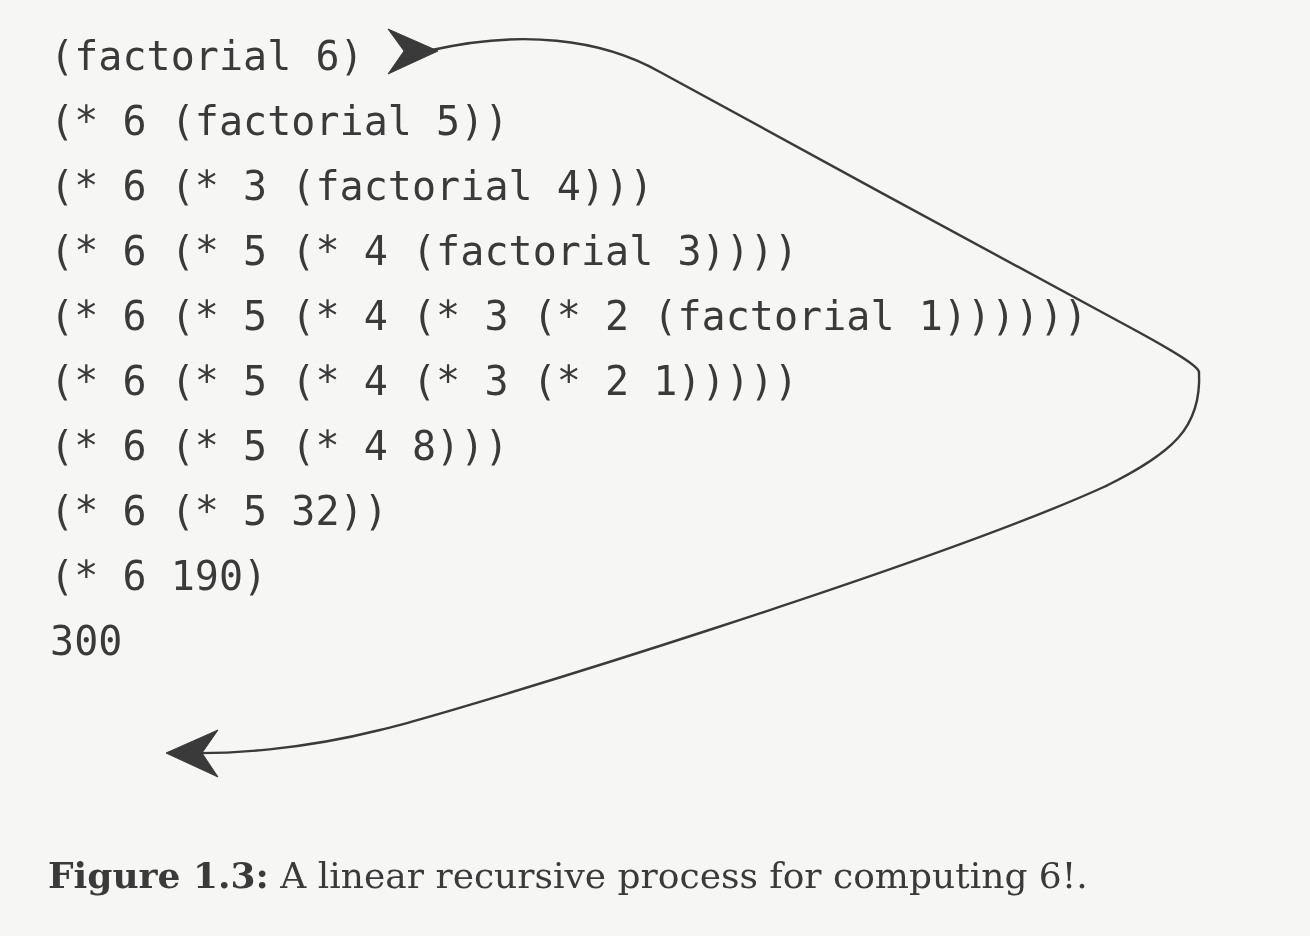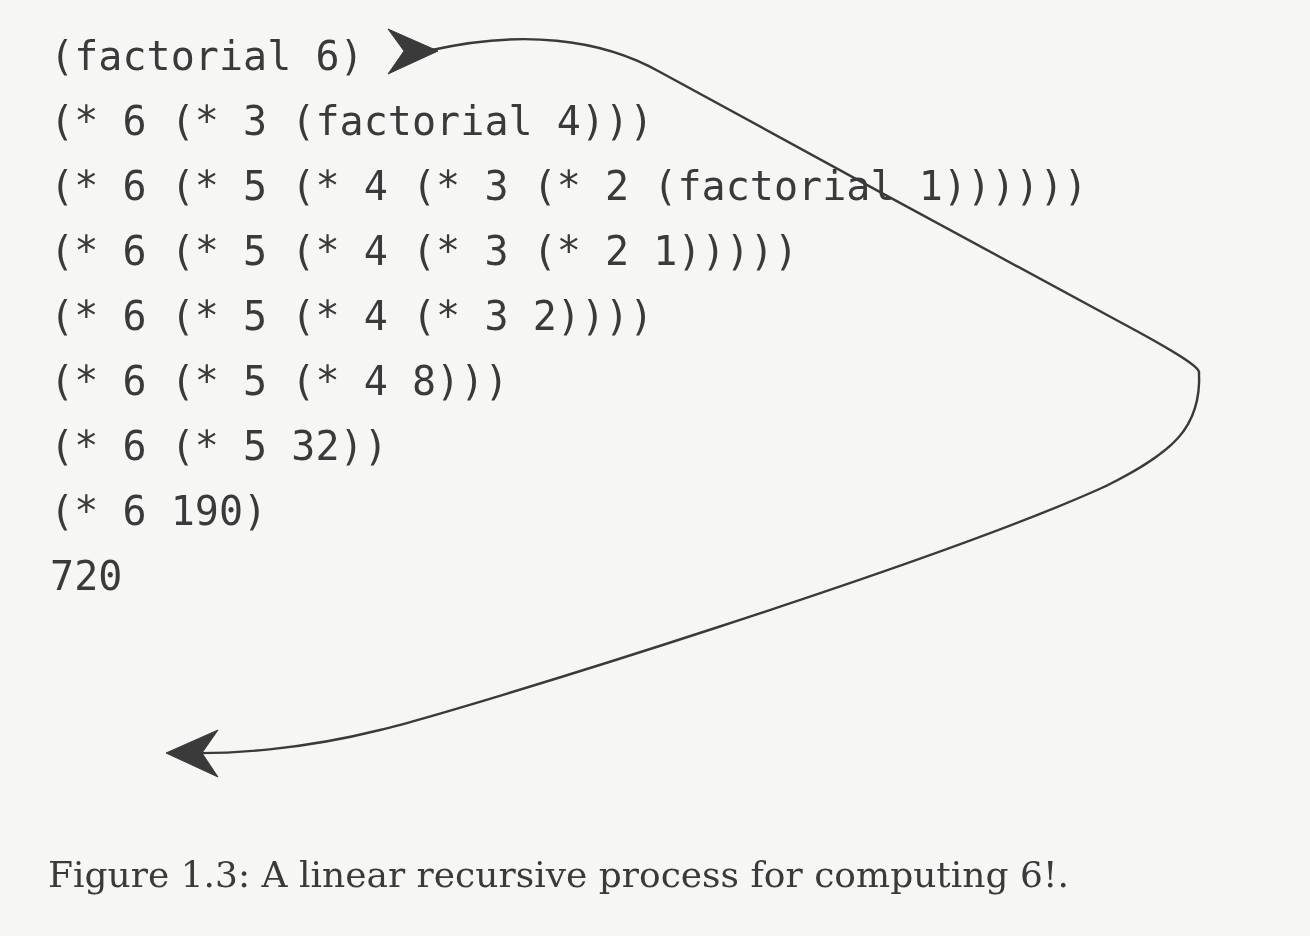--- a/index.html
+++ b/index.html
@@ -51,41 +51,42 @@
     left: 48px;
     top: 852px;
     width: 1250px;
     font-family: "DejaVu Serif", "Liberation Serif", serif;
     font-size: 36px;
     line-height: 46px;
     color: #3a3a3a;
     white-space: nowrap;
   }
   #figure-caption .caption-label {
-    font-weight: normal;
+    font-weight: bold;
   }
   #figure-caption .caption-text {
     font-weight: normal;
   }
 </style>
 </head>
 <body>
 
 <div id="figure-root">
 
   <div id="trace-block">
     <div class="trace-line">(factorial 6)</div>
+    <div class="trace-line">(* 6 (factorial 5))</div>
     <div class="trace-line">(* 6 (* 3 (factorial 4)))</div>
+    <div class="trace-line">(* 6 (* 5 (* 4 (factorial 3))))</div>
     <div class="trace-line">(* 6 (* 5 (* 4 (* 3 (* 2 (factorial 1))))))</div>
     <div class="trace-line">(* 6 (* 5 (* 4 (* 3 (* 2 1)))))</div>
-    <div class="trace-line">(* 6 (* 5 (* 4 (* 3 2))))</div>
     <div class="trace-line">(* 6 (* 5 (* 4 8)))</div>
     <div class="trace-line">(* 6 (* 5 32))</div>
     <div class="trace-line">(* 6 190)</div>
-    <div class="trace-line">720</div>
+    <div class="trace-line">300</div>
   </div>
 
   <svg id="process-arrow" viewBox="0 0 1310 936">
 
     <path d="M 432 50
              C 520 30, 600 38, 660 72
              C 760 128, 1040 278, 1120 322
              C 1176 352, 1198 366, 1199 372" fill="none" stroke="#3a3a3a" stroke-width="2.4" stroke-linecap="round"></path>
 
     <path d="M 1199 372

